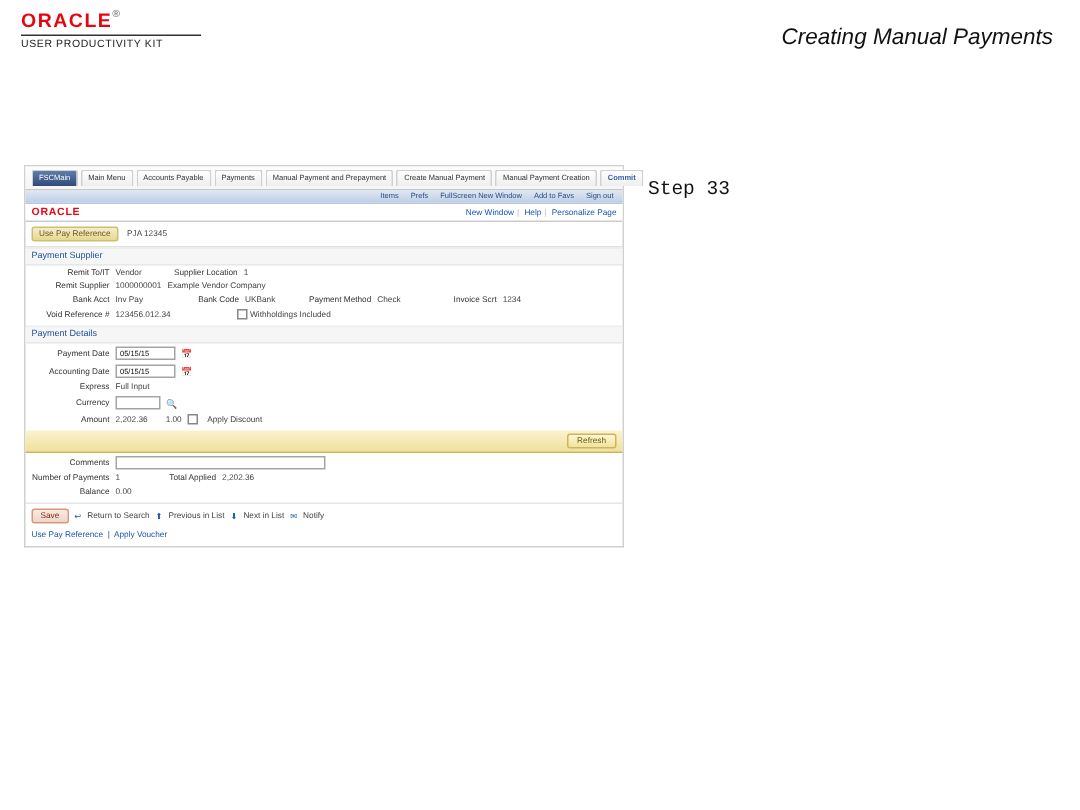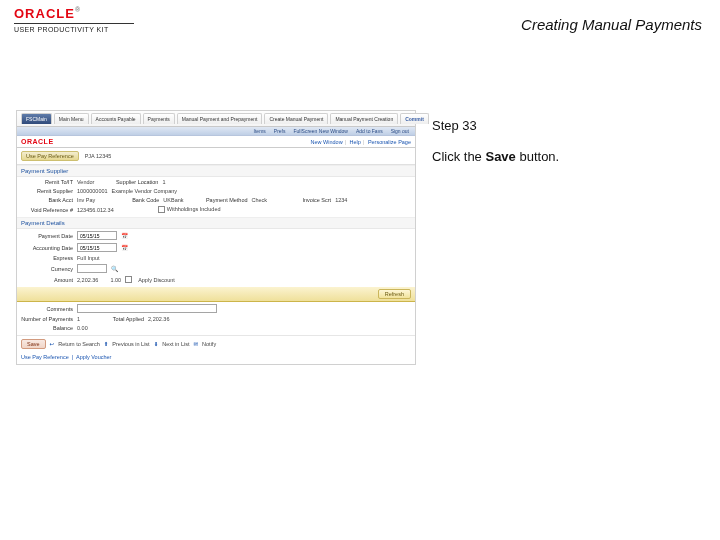--- a/index.html
+++ b/index.html
@@ -6,21 +6,21 @@
   html, body { width: 720px; height: 540px; background: #fff; font-family: Arial, Helvetica, sans-serif; color: #111; }
   .page { width: 720px; height: 540px; position: relative; }
   .header { position: absolute; left: 0; right: 0; top: 0; height: 48px; padding: 6px 14px 0 14px; display: flex; align-items: flex-start; justify-content: space-between; }
   .brand { display: flex; flex-direction: column; align-items: flex-start; }
   .brand-top { font-size: 13px; font-weight: bold; color: #e30613; letter-spacing: 1px; }
   .brand-top .r { font-size: 7px; vertical-align: top; color: #888; }
   .brand-div { width: 120px; height: 1px; background: #333; margin: 2px 0; }
   .brand-sub { font-size: 7px; letter-spacing: 0.4px; color: #222; }
   .doc-title { font-size: 15px; color: #111; padding-top: 10px; padding-right: 4px; font-style: italic; }
   .left-col { position: absolute; left: 16px; top: 110px; width: 400px; border: 1px solid #d0d0d0; background: #fff; font-size: 6px; color: #333; }
-  .right-col { position: absolute; left: 432px; top: 118px; width: 270px; font-size: 13px; color: #111; }
+  .right-col { position: absolute; left: 432px; top: 118px; width: 270px; font-size: 13px; color: #111; font-family: Liberation Mono, monospace; }
   .step-line { margin-bottom: 16px; }
 
   
   .top-tabs { background: linear-gradient(#fdfdfd, #f5f5f5); border-bottom: 1px solid #c9c9c9; display: flex; align-items: center; gap: 2px; padding: 2px 4px; font-size: 5px; }
   .top-tabs .tab { padding: 2px 4px; border: 1px solid #d0d0d0; border-bottom: none; background: linear-gradient(#fff,#eee); border-radius: 2px 2px 0 0; white-space: nowrap; }
   .top-tabs .tab.first { color: #fff; background: linear-gradient(#5f7caa,#304a7a); }
   .top-tabs .tab.last  { color: #3a5fa5; font-weight: bold; }
 
   .submeter { background: linear-gradient(#dfe7f3,#bfcfe6); display: flex; justify-content: flex-end; gap: 4px; padding: 1px 4px; font-size: 5px; color: #2b4c85; border-bottom: 1px solid #b7c5dd; }
   .submeter span { padding: 0 2px; }
@@ -62,23 +62,20 @@
   <div class="brand">
     <div class="brand-top"><span>ORACLE</span><span class="r">®</span></div>
     <div class="brand-div"></div>
     <div class="brand-sub">USER PRODUCTIVITY KIT</div>
   </div>
   <div class="doc-title">Creating Manual Payments</div>
 </div>
 
 <div class="right-col">
   <div class="step-line">Step 33</div>
-  <div>
-    <span>Click the </span><span class="strong">Save</span><span> button.</span>
-  </div>
 </div>
 
 <div class="left-col">
 
   <div class="top-tabs">
     <span class="tab first">FSCMain</span>
     <span class="tab">Main Menu</span>
     <span class="tab">Accounts Payable</span>
     <span class="tab">Payments</span>
     <span class="tab">Manual Payment and Prepayment</span>

